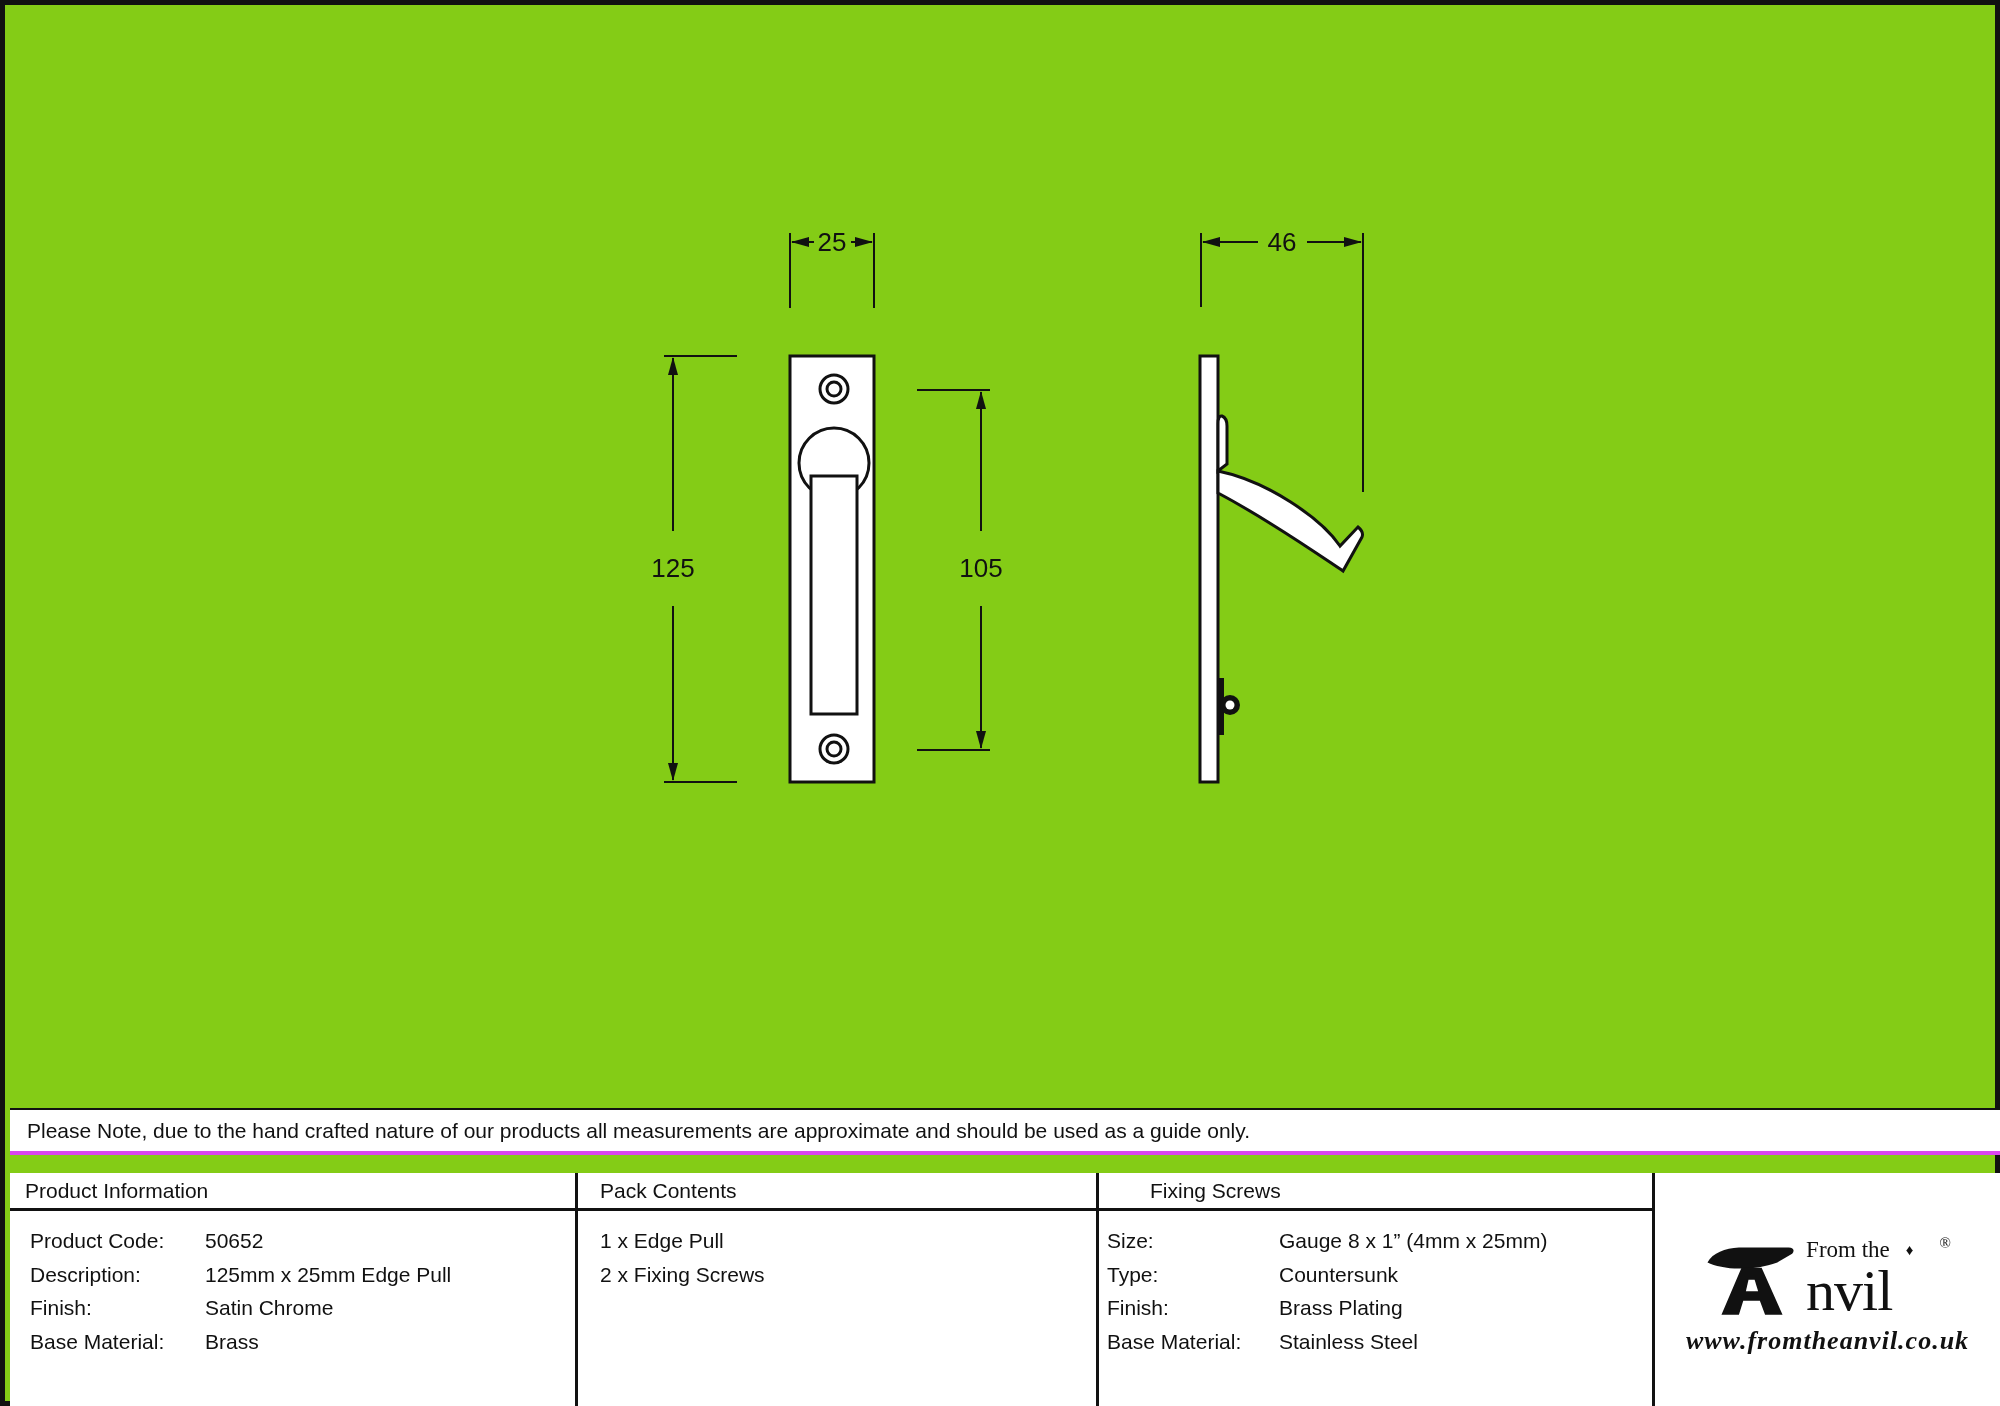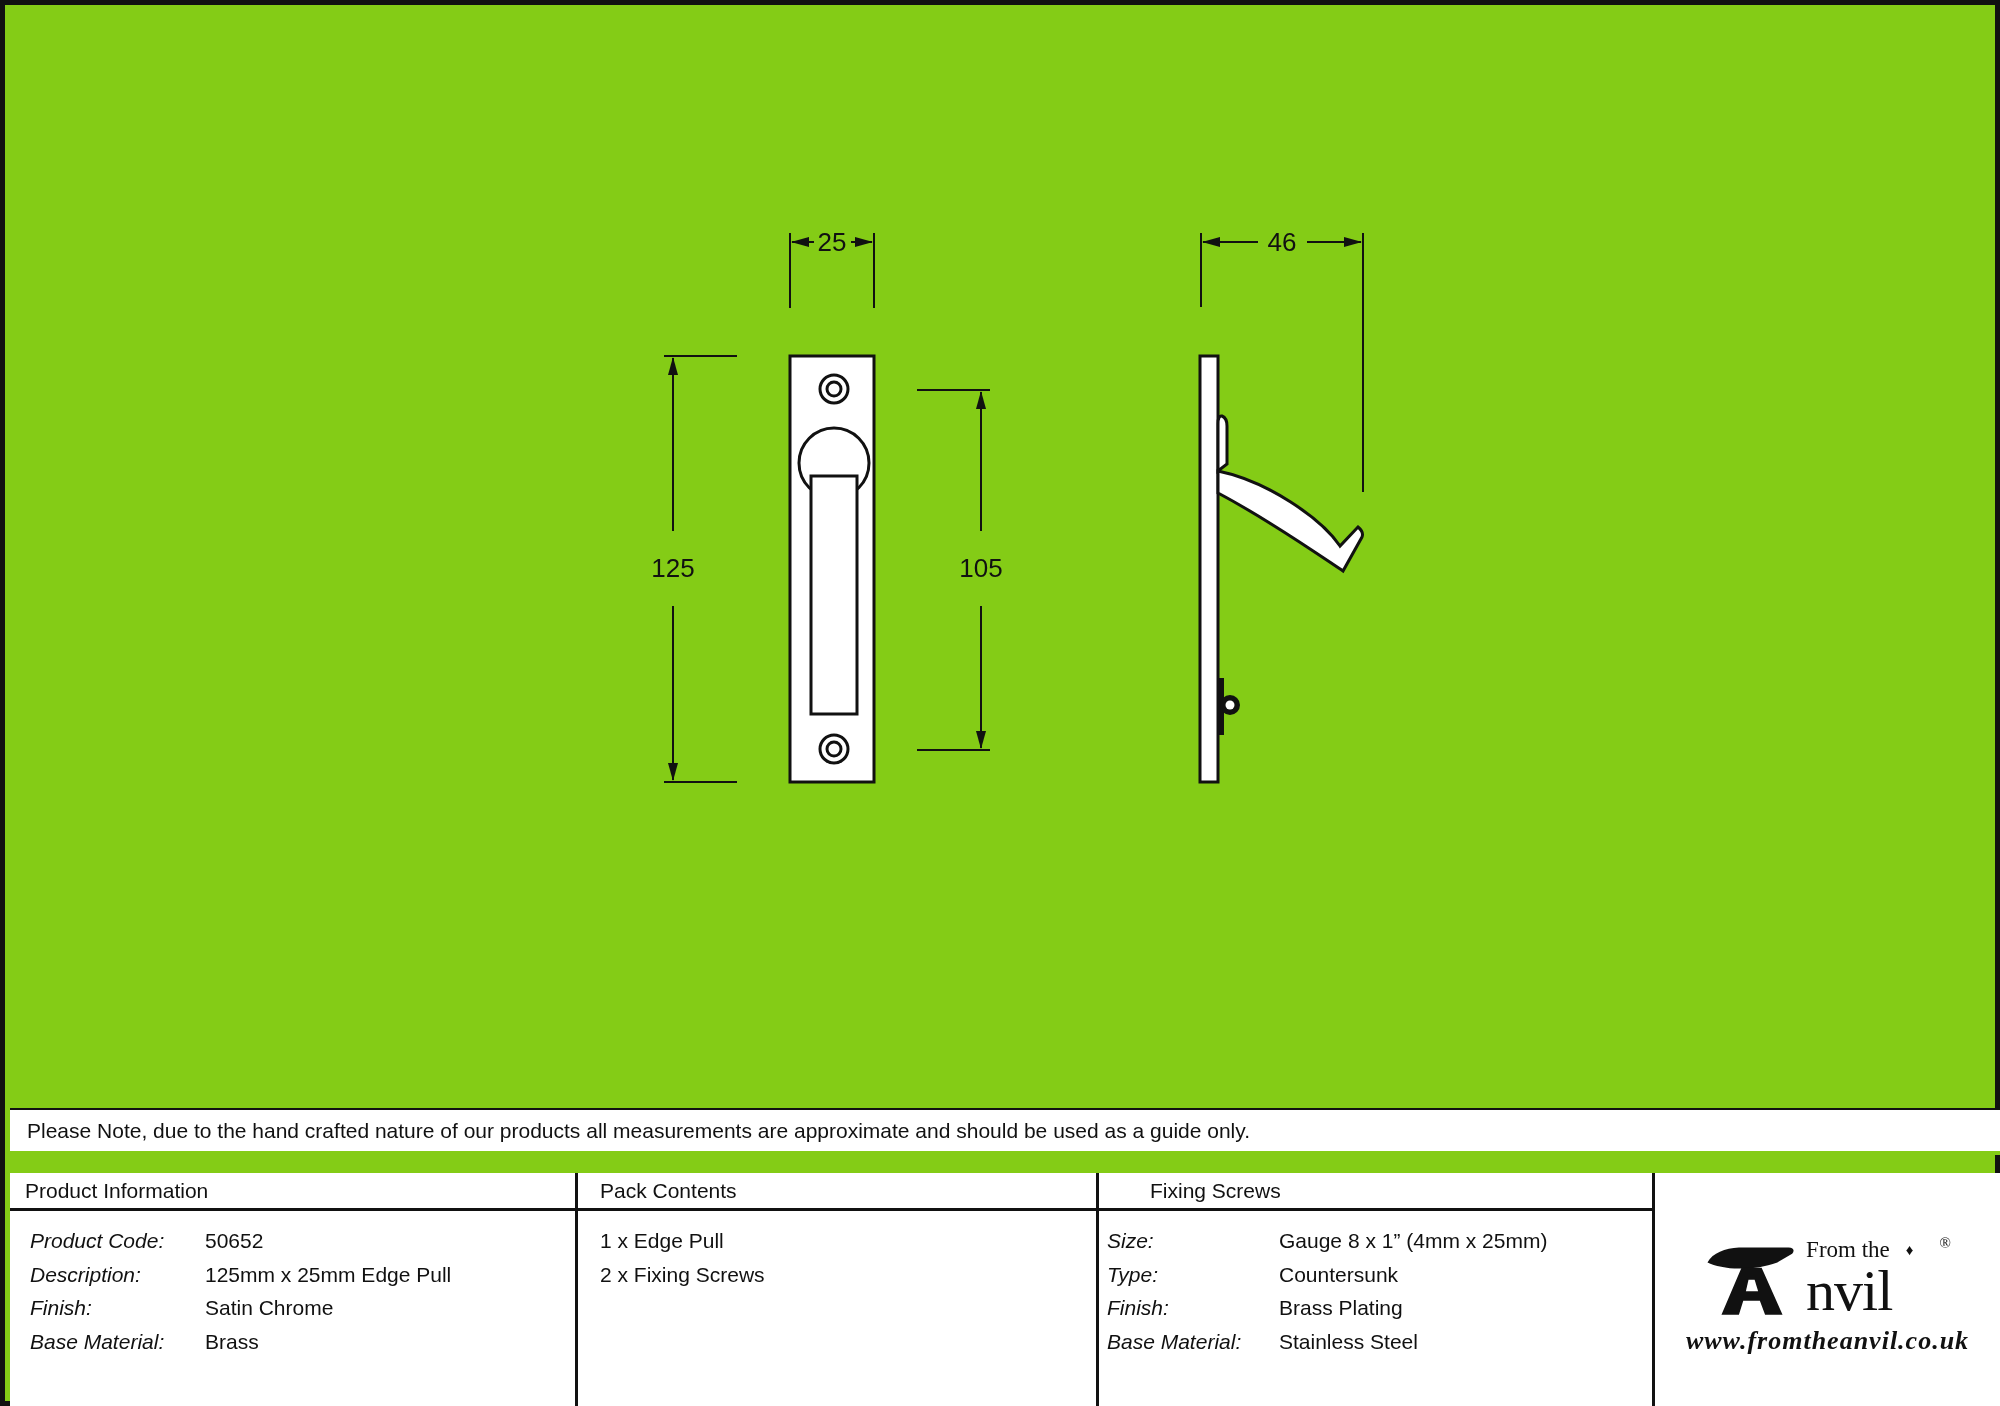--- a/index.html
+++ b/index.html
@@ -10,36 +10,36 @@
   
   .drawing{position:absolute;left:0;top:0;width:2000px;height:1103px;}
   .obj{fill:#fff;stroke:#111;stroke-width:3;}
   .dim{stroke:#111;stroke-width:2;fill:none;}
   .arr{fill:#111;stroke:none;}
   .pinfill{fill:#111;stroke:none;}
   text.dimtxt{font-family:"Liberation Sans",sans-serif;font-size:26px;fill:#111;text-anchor:middle;}
 
   
   .note-row{position:absolute;left:5px;top:1103px;width:1990px;height:47px;
-    border-top:2px solid #111;border-bottom:4px solid #84cc16;box-sizing:border-box;
+    border-top:2px solid #111;border-bottom:4px solid #d946ef;box-sizing:border-box;
     display:flex;align-items:center;padding-left:17px;font-size:21px;background:#fff;}
 
   
   .spec-table{position:absolute;left:5px;top:1168px;width:1990px;height:233px;background:#fff;}
   .vline{position:absolute;top:0;height:233px;width:3px;background:#111;}
   .vline.v1{left:565px;} .vline.v2{left:1086px;} .vline.v3{left:1642px;}
   .header-sep{position:absolute;top:35px;left:0;width:1642px;height:3px;background:#111;}
   .col{position:absolute;top:0;height:233px;box-sizing:border-box;}
   .col1{left:0;width:565px;} .col2{left:568px;width:518px;}
   .col3{left:1089px;width:553px;} .col4{left:1645px;width:345px;display:flex;align-items:center;justify-content:center;}
   .col-header{position:absolute;top:0;left:0;right:0;height:35px;display:flex;align-items:center;font-size:21px;}
   .col1 .col-header{padding-left:15px;} .col2 .col-header{padding-left:22px;} .col3 .col-header{padding-left:22px;margin-left:29px;}
   .col-body{position:absolute;top:51px;left:0;right:0;font-size:21px;}
   .spec-row{display:flex;line-height:33.5px;}
-  .row-label{padding-left:20px;width:175px;box-sizing:content-box;flex:none;font-style:italic;}
+  .row-label{padding-left:20px;width:175px;box-sizing:content-box;flex:none;}
   .col3 .row-label{padding-left:8px;width:172px;}
   .pack-item{padding-left:22px;line-height:33.5px;}
 
   
   .logo{display:flex;flex-direction:column;align-items:center;}
   .logo-row{display:flex;align-items:flex-end;}
   .anvil-svg{width:96px;height:82px;flex:none;}
   .logo-text{display:flex;flex-direction:column;align-items:flex-start;margin-left:6px;}
   .logo-tagline{font-family:"Liberation Serif",serif;font-size:23px;display:flex;align-items:center;height:24px;margin-top:15px;}
   .logo-diamond{font-size:15px;margin-left:16px;}

